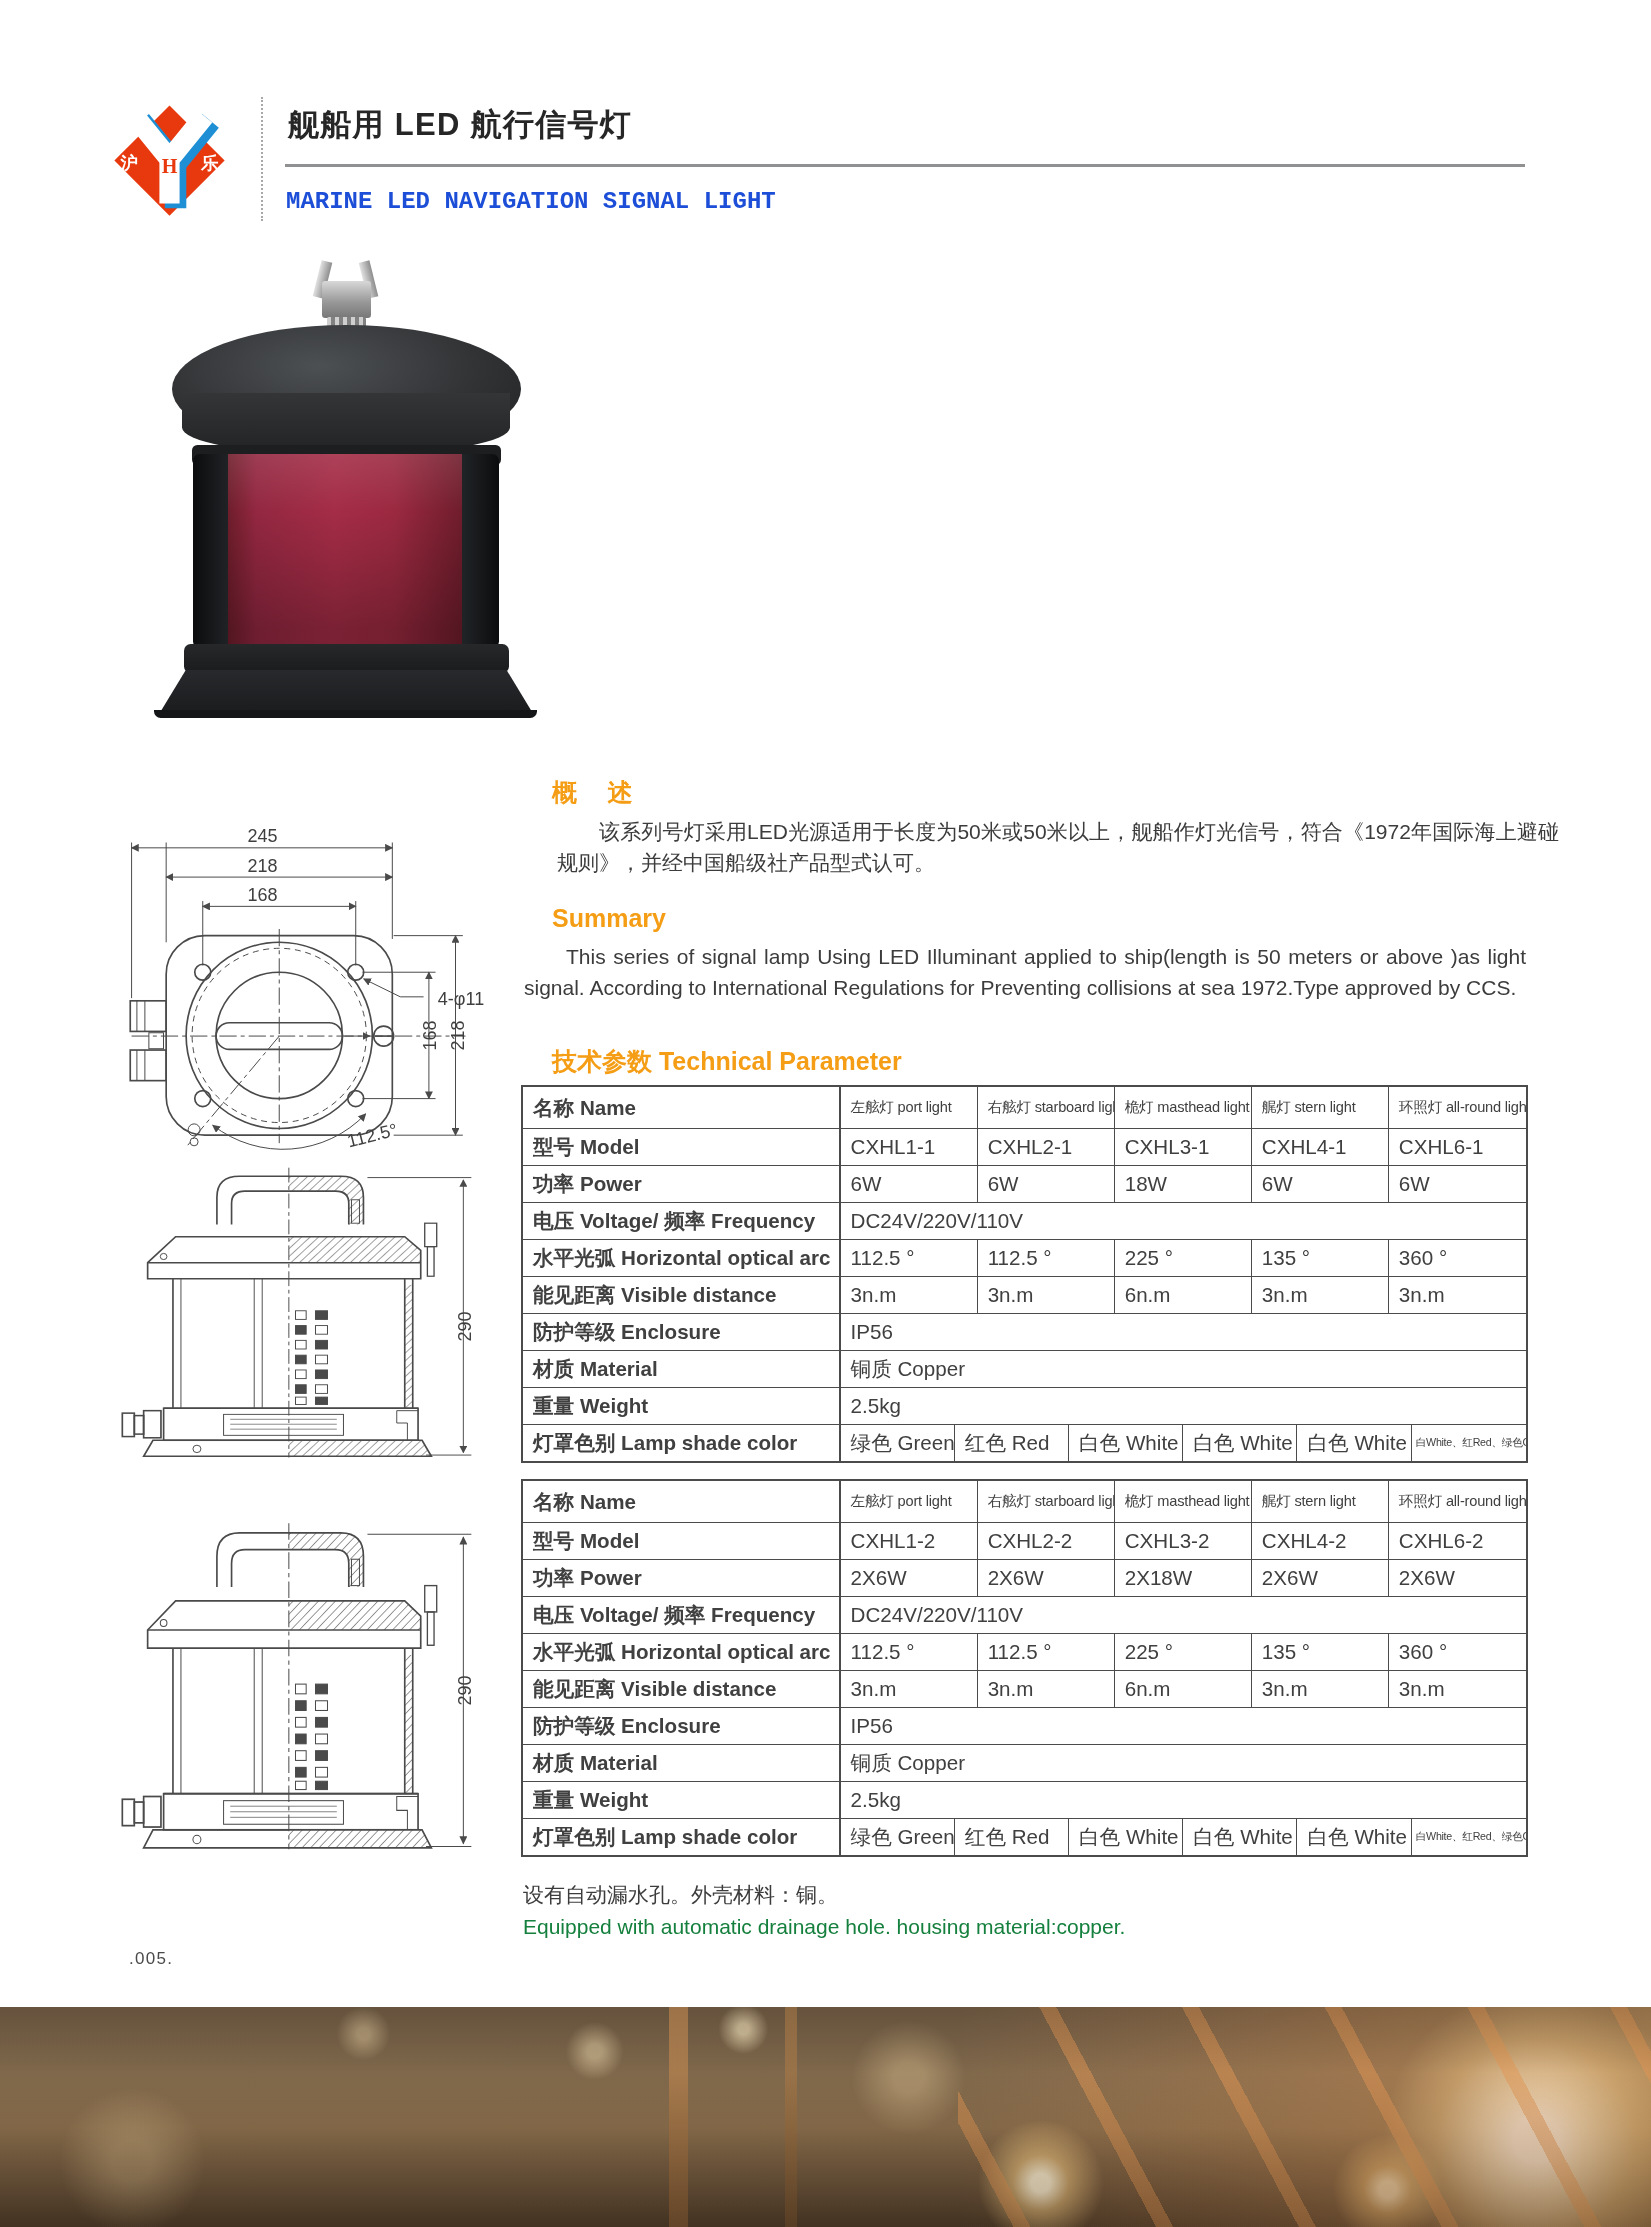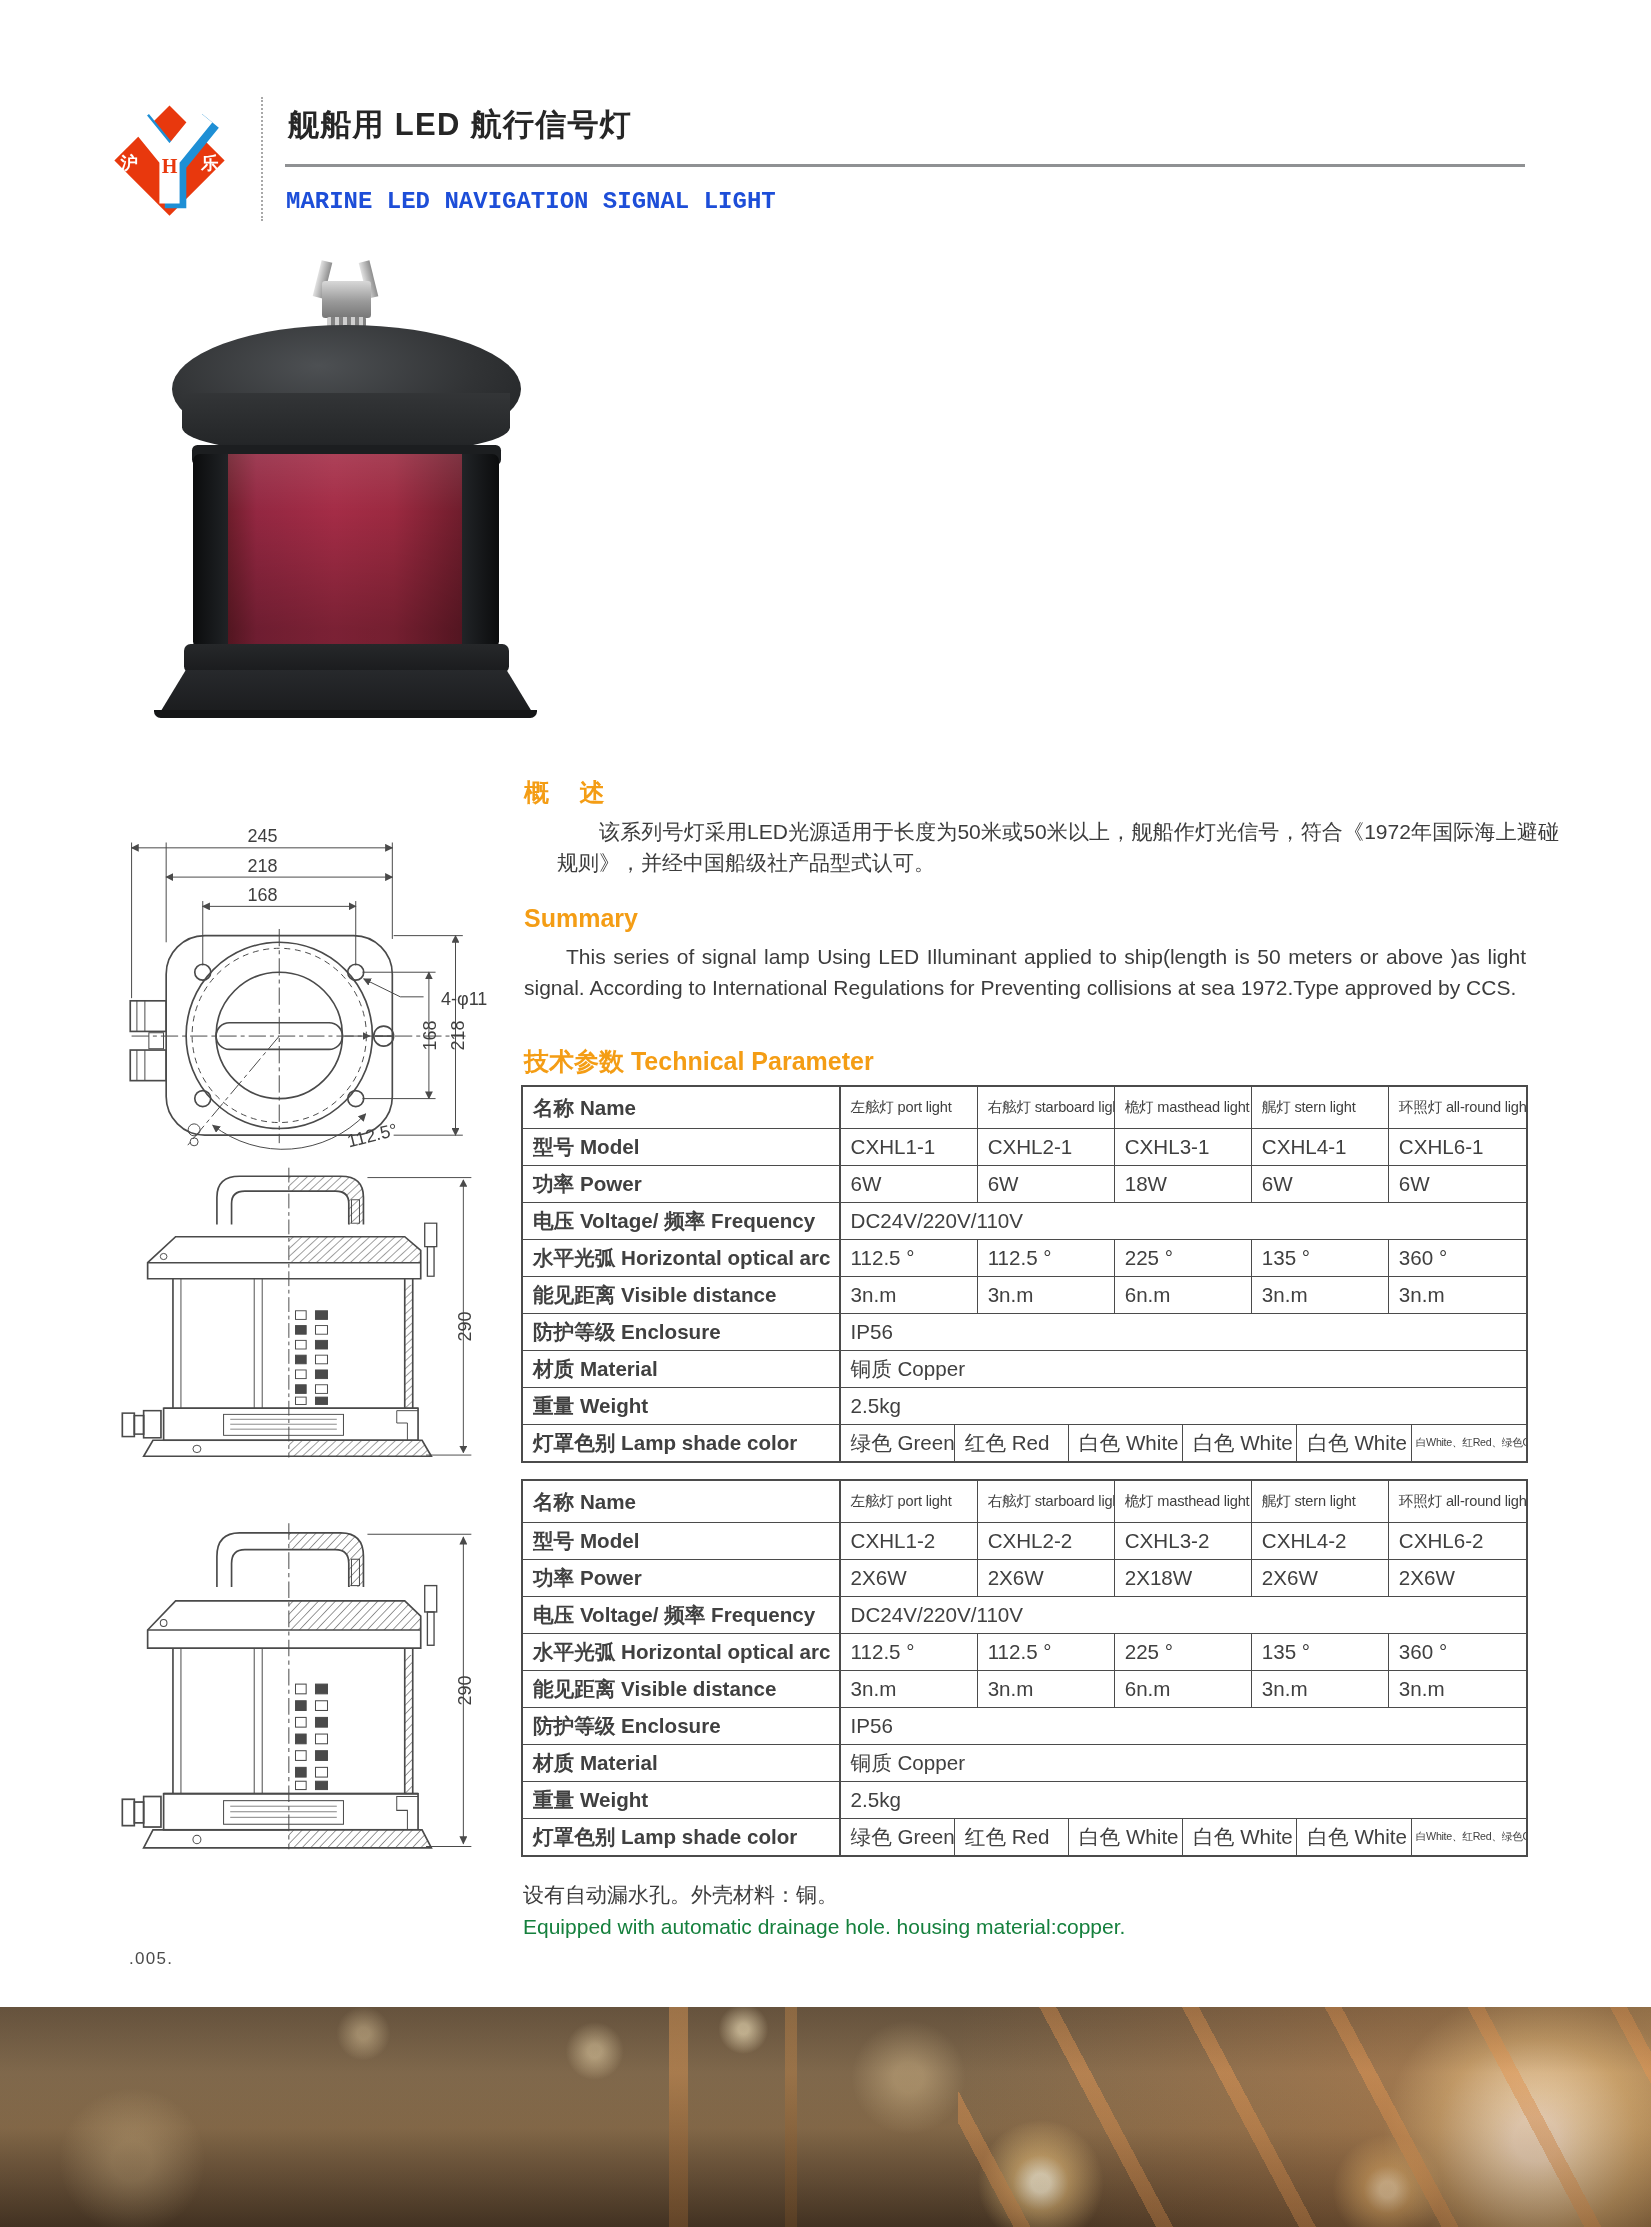--- a/index.html
+++ b/index.html
@@ -42,29 +42,29 @@
   
   .drawing{position:absolute;}
   #topview{left:93px;top:829px;width:439px;height:333px;}
   #side1{left:117px;top:1164px;width:373px;height:296px;}
   #side2{left:117px;top:1519px;width:373px;height:333px;}
   .drawing svg{width:100%;height:100%;display:block;}
   .dim{position:absolute;font-size:18px;color:#3f3f3f;width:47px;text-align:center;white-space:nowrap;}
   .d245{left:146px;top:-2.7px;}
   .d218h{left:146px;top:27px;}
   .d168h{left:146px;top:56px;}
-  .dholes{left:328px;top:160px;width:80px;text-align:left;margin-left:20px;}
+  .dholes{left:328px;top:160px;width:80px;text-align:center;}
   .d168v{left:314px;top:196px;transform:rotate(-90deg);}
   .d218v{left:342px;top:196px;transform:rotate(-90deg);}
   .dangle{left:254px;top:297px;transform:rotate(-14deg);}
   .d290{left:325px;top:152px;transform:rotate(-90deg);}
   #side2 .d290{top:161px;}
 
   
-  .sec-heading{position:absolute;font-size:25px;font-weight:bold;color:#F49D15;white-space:nowrap;}
+  .sec-heading{position:absolute;font-size:25px;font-weight:bold;color:#F49D15;white-space:nowrap;margin-left:28px;}
   #overview-heading{left:524px;top:776px;letter-spacing:2.7px;}
   #summary-heading{left:524px;top:904px;}
   #tech-heading{left:524px;top:1045px;}
   .body-text{position:absolute;left:524px;width:1002px;font-size:21px;line-height:31px;color:#3c3c3c;text-align:justify;}
   #overview-body{top:816px;text-indent:2em;margin-left:33px;}
   #summary-body{top:941px;text-indent:2em;}
 
   
   .ptable{position:absolute;left:521px;width:1007px;border:2px solid #4b4b4b;box-sizing:border-box;background:#fff;}
   #table1{top:1085px;}

